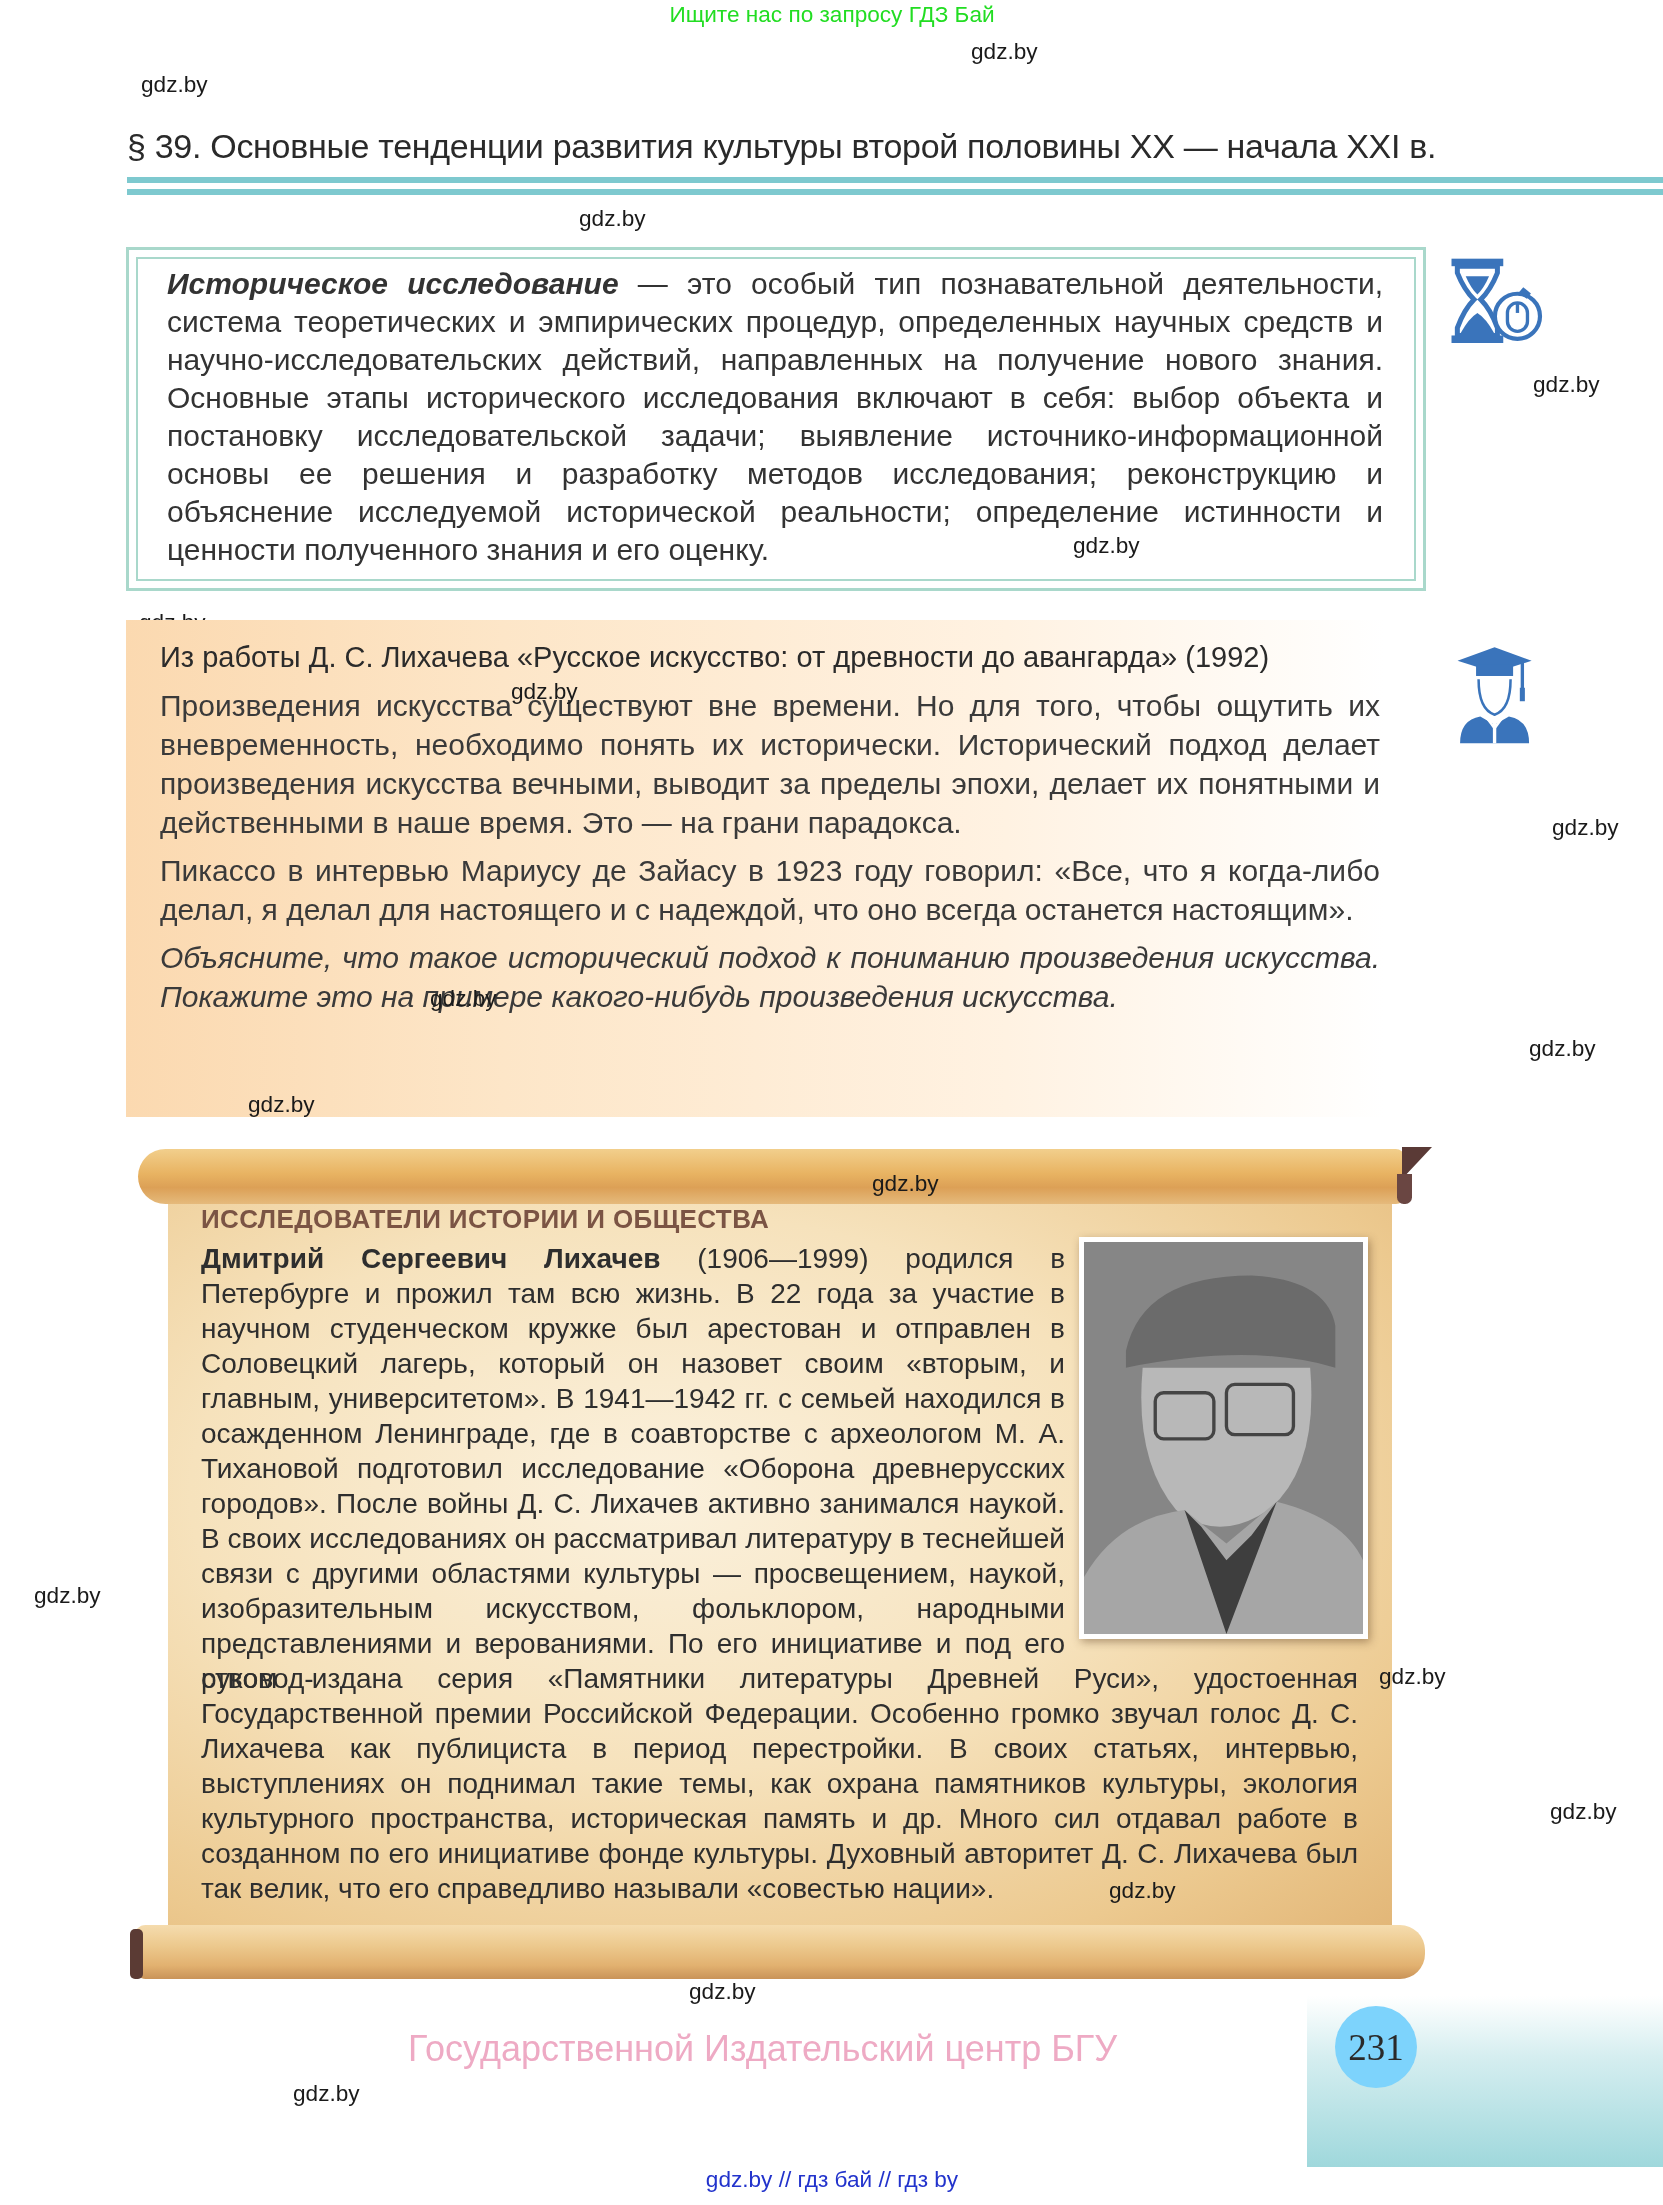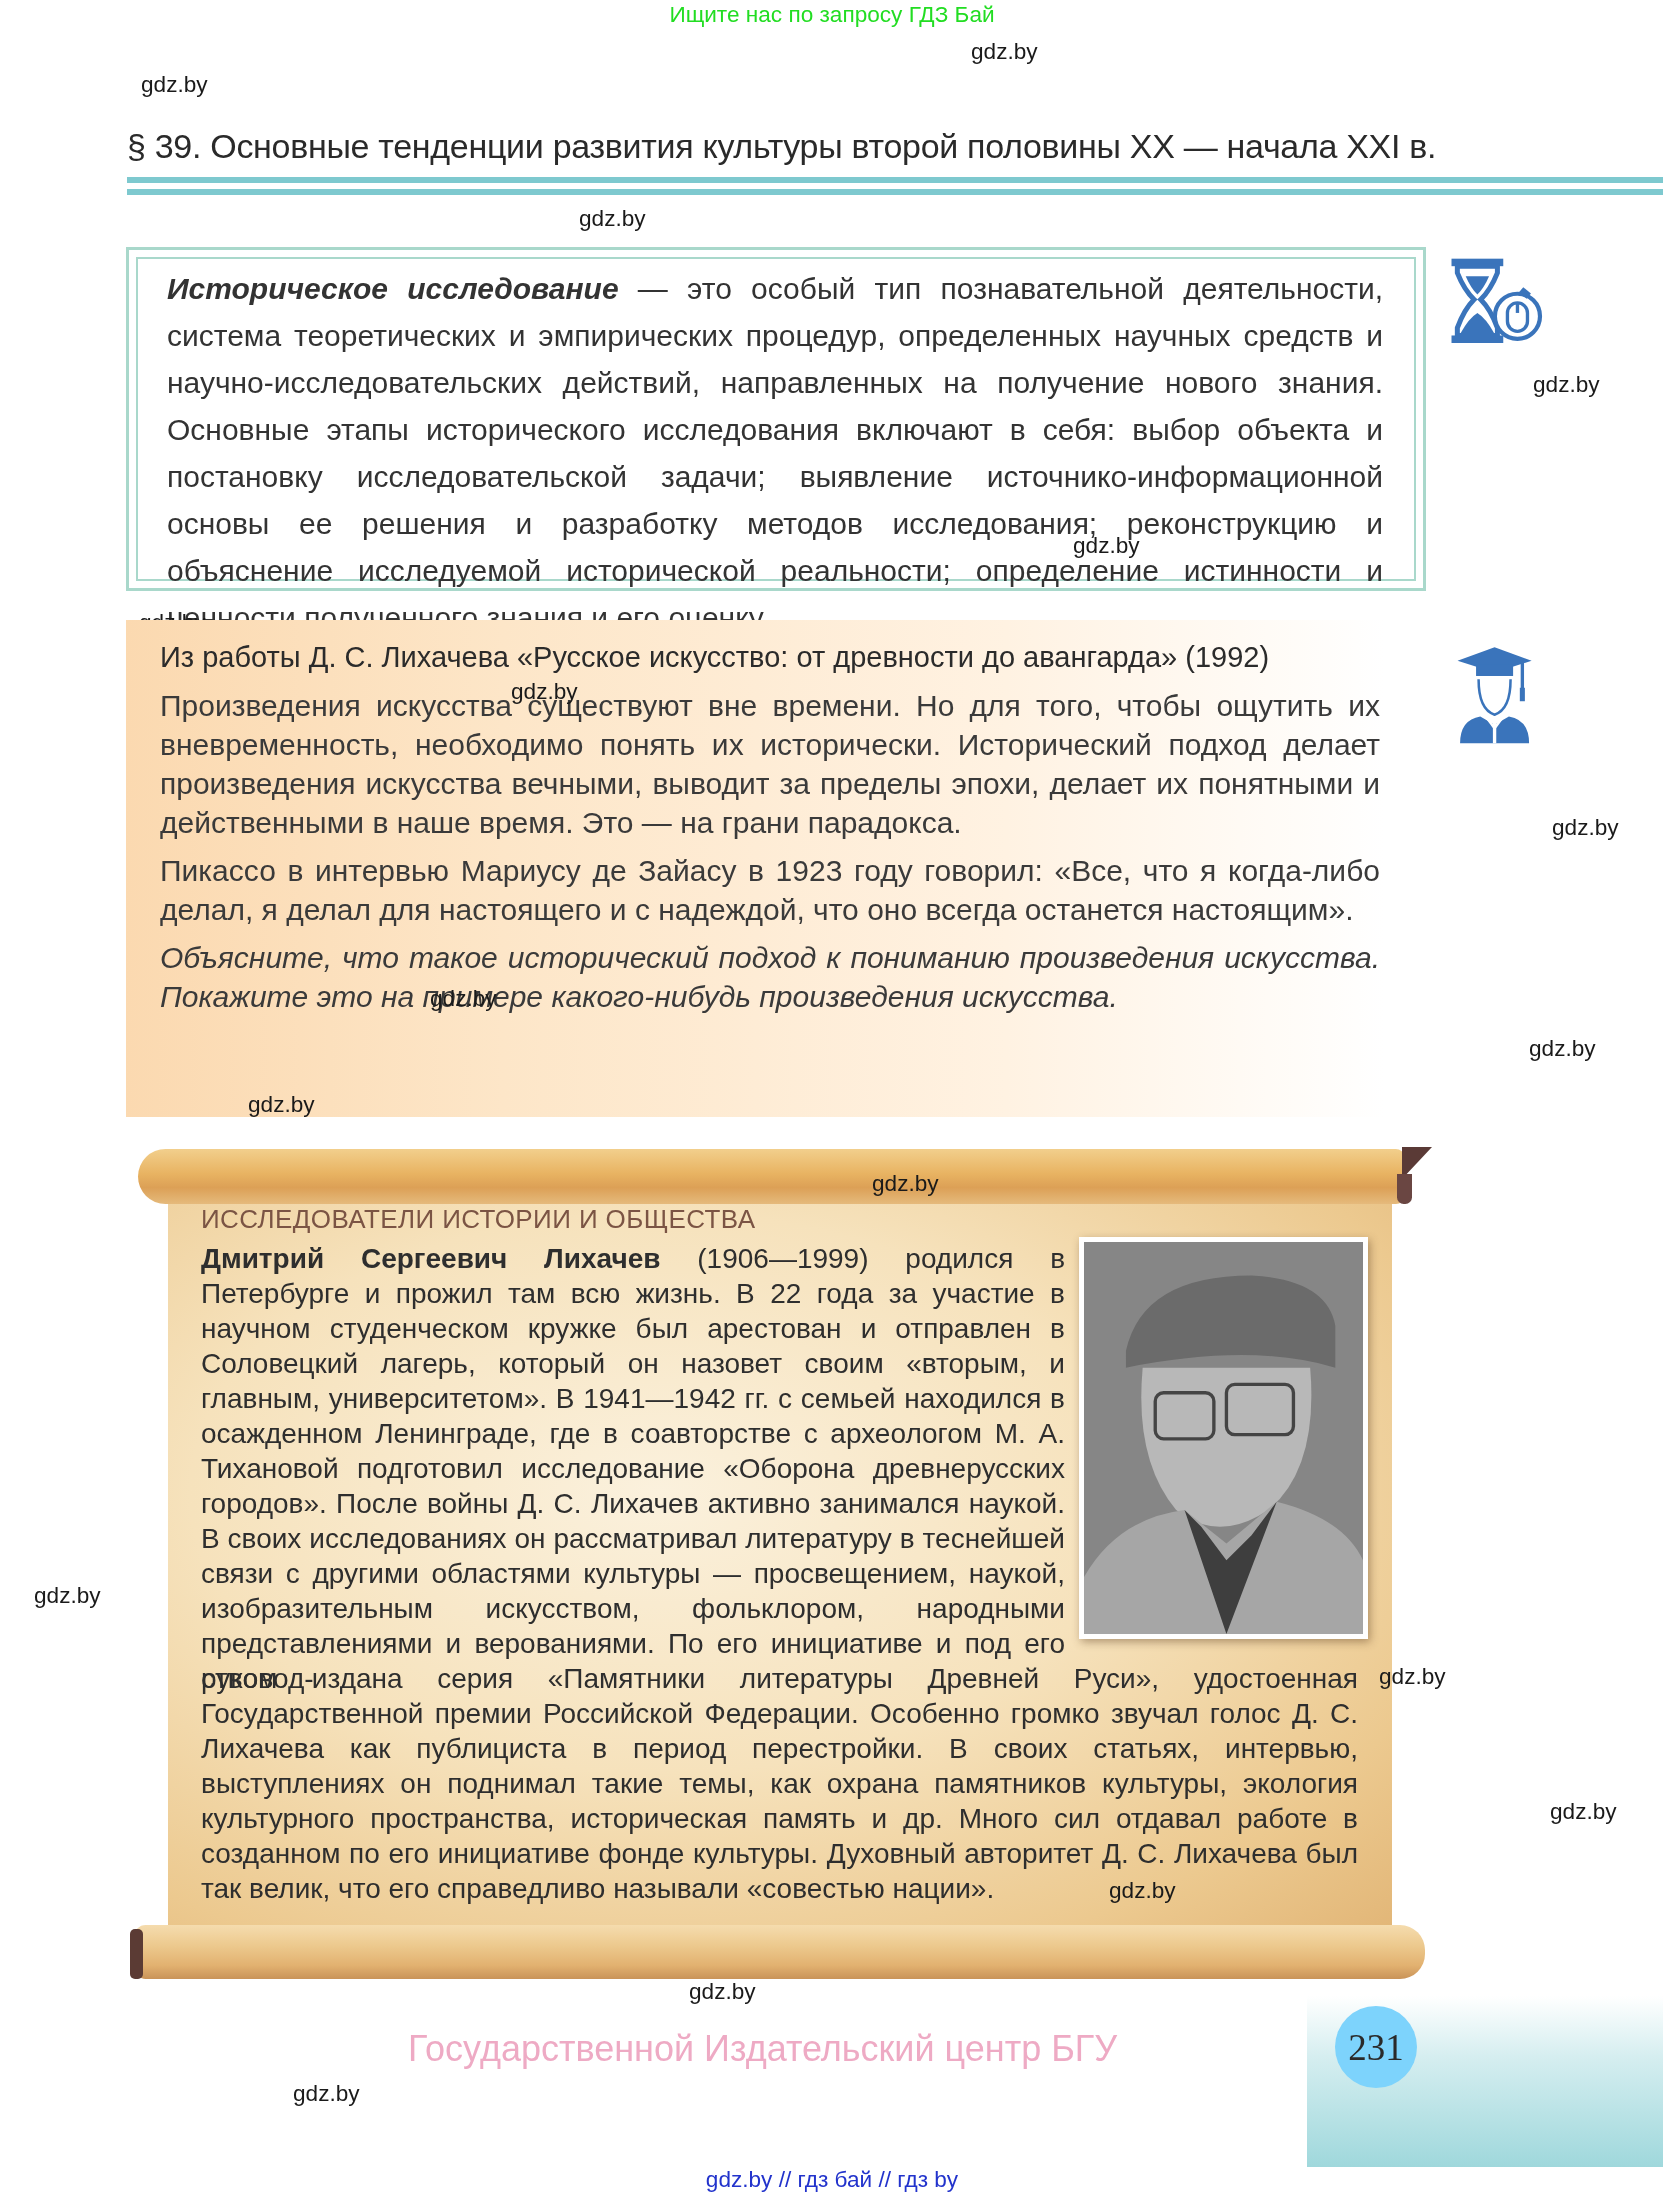--- a/index.html
+++ b/index.html
@@ -4,38 +4,38 @@
 <style>
   html, body { margin:0; padding:0; }
   body { width:1664px; height:2205px; position:relative; background:#ffffff; overflow:hidden;
          font-family:"Liberation Sans", sans-serif; color:#2b2b2b; }
   .wm { position:absolute; font-family:"Liberation Sans", sans-serif; font-size:22.6px; color:#1a1a1a; white-space:nowrap; }
   .top-search { position:absolute; left:0; width:1664px; top:1.7px; text-align:center; font-size:22.6px; color:#22dd22; }
   .chapter-title { position:absolute; left:127px; top:127px; font-size:34px; color:#2a2a2a; white-space:nowrap; letter-spacing:-0.3px; }
   .stripe { position:absolute; left:127px; right:0; height:5.9px; background:#7ec9cf; }
   .def-box { position:absolute; left:126px; top:247px; width:1300px; height:344px; border:3.4px solid #a9d8cb; box-sizing:border-box; }
   .def-box-inner { position:absolute; left:6.7px; top:6.7px; right:6.7px; bottom:6.7px; border:2.5px solid #a9d8cb; }
-  .def-text { position:absolute; left:38px; top:15px; width:1216px; font-size:30px; line-height:47px; text-align:justify; color:#333; }
+  .def-text { position:absolute; left:38px; top:15px; width:1216px; font-size:30px; line-height:38px; text-align:justify; color:#333; }
   .def-text b { font-style:italic; font-weight:bold; }
   .peach { position:absolute; left:126px; top:620px; width:1258px; height:497px;
            background:linear-gradient(90deg, #fbd9b0 0%, #fde6c8 30%, #fff2e2 70%, #ffffff 100%); }
   .peach-content { position:absolute; left:34px; top:18.4px; width:1220px; }
   .src-title { font-size:29px; font-weight:normal; line-height:39px; color:#2b2b2b; text-align:justify; }
   .src-p { font-size:30px; line-height:39px; color:#3a3a3a; text-align:justify; margin-top:9px; }
   .src-q { font-size:30px; line-height:39px; color:#3a3a3a; font-style:italic; text-align:justify; margin-top:8.4px; }
   .scroll-roll-top { position:absolute; left:138px; top:1149px; width:1266px; height:55px; border-radius:28.5px 8.4px 8.4px 28.5px;
       background:linear-gradient(180deg, #f2cf8c 0%, #e8b362 45%, #dca056 70%, #e5ba7c 100%); }
   .scroll-curl { position:absolute; left:1402px; top:1147px; width:0; height:0; border-left:30px solid #5a3a36; border-bottom:32px solid transparent; }
   .scroll-curl2 { position:absolute; left:1397px; top:1174px; width:15px; height:30px; background:#6a4642; border-radius:0 0 6.7px 6.7px; }
   .scroll-body { position:absolute; left:168px; top:1199px; width:1224px; height:734px;
       background:radial-gradient(ellipse at 40% 40%, #fbf1dd 0%, #f6e2bc 45%, #ecc98f 80%, #e2b677 100%); }
   .scroll-roll-bot { position:absolute; left:134px; top:1925px; width:1291px; height:54px; border-radius:11.7px 25px 25px 11.7px;
       background:linear-gradient(180deg, #f5dcae 0%, #ecc88c 40%, #e2b170 75%, #c99358 100%); }
   .scroll-roll-bot-end { position:absolute; left:130px; top:1929px; width:13.4px; height:50px; background:#5b3b34; border-radius:5px; }
-  .scroll-heading { position:absolute; left:201px; top:1204px; font-size:26px; font-weight:normal; color:#7b5444; letter-spacing:0.4px; }
+  .scroll-heading { position:absolute; left:201px; top:1204px; font-size:26px; font-weight:bold; color:#7b5444; letter-spacing:0.4px; }
   .bio { position:absolute; left:201px; top:1241px; width:1157px; font-size:28px; line-height:35px; color:#2e2e2e; text-align:justify; }
   .bio-narrow { width:864px; }
   .photo-frame { position:absolute; left:1079px; top:1237px; width:289px; height:402px; background:#fff; box-shadow:1.7px 3.4px 8.4px rgba(90,60,30,0.45); }
   .photo { position:absolute; left:5px; top:5px; width:279px; height:392px; background:linear-gradient(180deg,#7a7a7a,#9a9a9a 60%,#b0b0b0); overflow:hidden; }
   .teal-footer { position:absolute; left:1307px; top:1996px; width:356px; height:171px;
       background:linear-gradient(180deg, #ffffff 0%, #d6eef0 35%, #9fd8dc 100%); }
   .page-circle { position:absolute; left:1335px; top:2006px; width:82px; height:82px; border-radius:50%; background:#7dd3fc;
       display:flex; align-items:center; justify-content:center; font-family:Liberation Serif, serif; font-size:37px; color:#2a2a2a; }
   .copyright { position:absolute; left:408px; top:2028px; font-size:36px; color:#eeaac4; white-space:nowrap; }
   .bottom-links { position:absolute; left:0; width:1664px; top:2167px; text-align:center; font-size:22.6px; color:#2233cc; }

